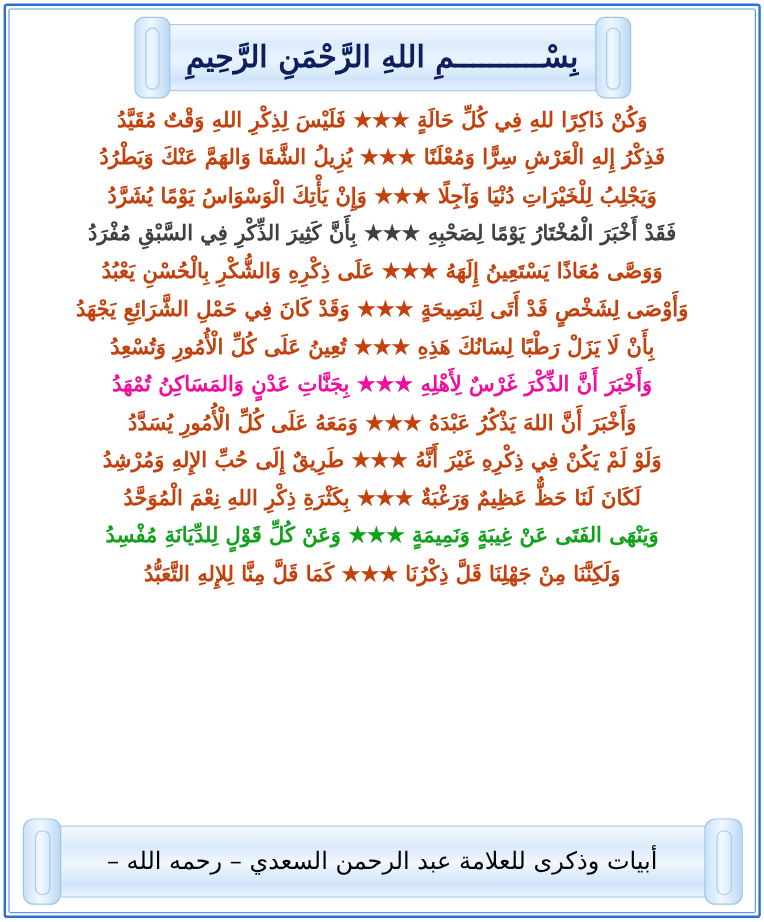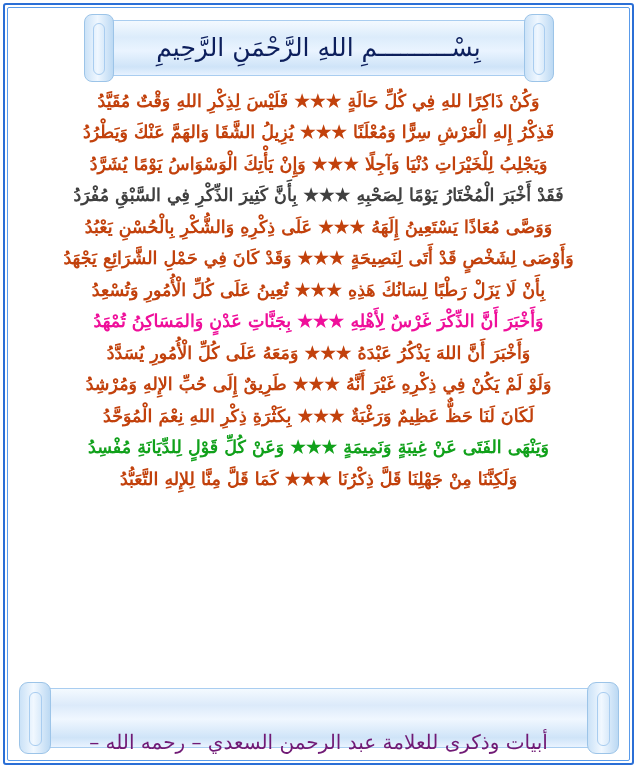--- a/index.html
+++ b/index.html
@@ -45,22 +45,23 @@
     box-sizing: border-box;
     pointer-events: none;
   }
 
   
   .banner {
     position: absolute;
     left: 50%;
     transform: translateX(-50%);
     top: 14px;
-    width: 470px;
+    width: 414px;
     height: 68px;
+    font-weight: bold;
   }
   .banner .scroll-body {
     position: absolute;
     left: 26px;
     right: 26px;
     top: 6px;
     bottom: 6px;
     background: linear-gradient(to bottom,
         #f3f9ff 0%, #dcecfb 30%, #eaf4ff 55%, #cfe4f8 85%, #e7f2ff 100%);
     border-top: 1px solid #a9cdf0;
@@ -174,24 +175,23 @@
     box-sizing: border-box;
   }
   .attribution {
     position: absolute;
     left: 0;
     right: 0;
     top: 50%;
     transform: translateY(-52%);
     text-align: center;
     font-size: 20px;
-    color: #701a75;
+    color: #000000;
     font-family: "DejaVu Serif", "Liberation Serif", serif;
     white-space: nowrap;
-    margin-top: 24px;
   }
 </style>
 </head>
 <body>
 
 <div class="page">
 
   <div class="frame-outer"></div>
   <div class="frame-inner"></div>
 

